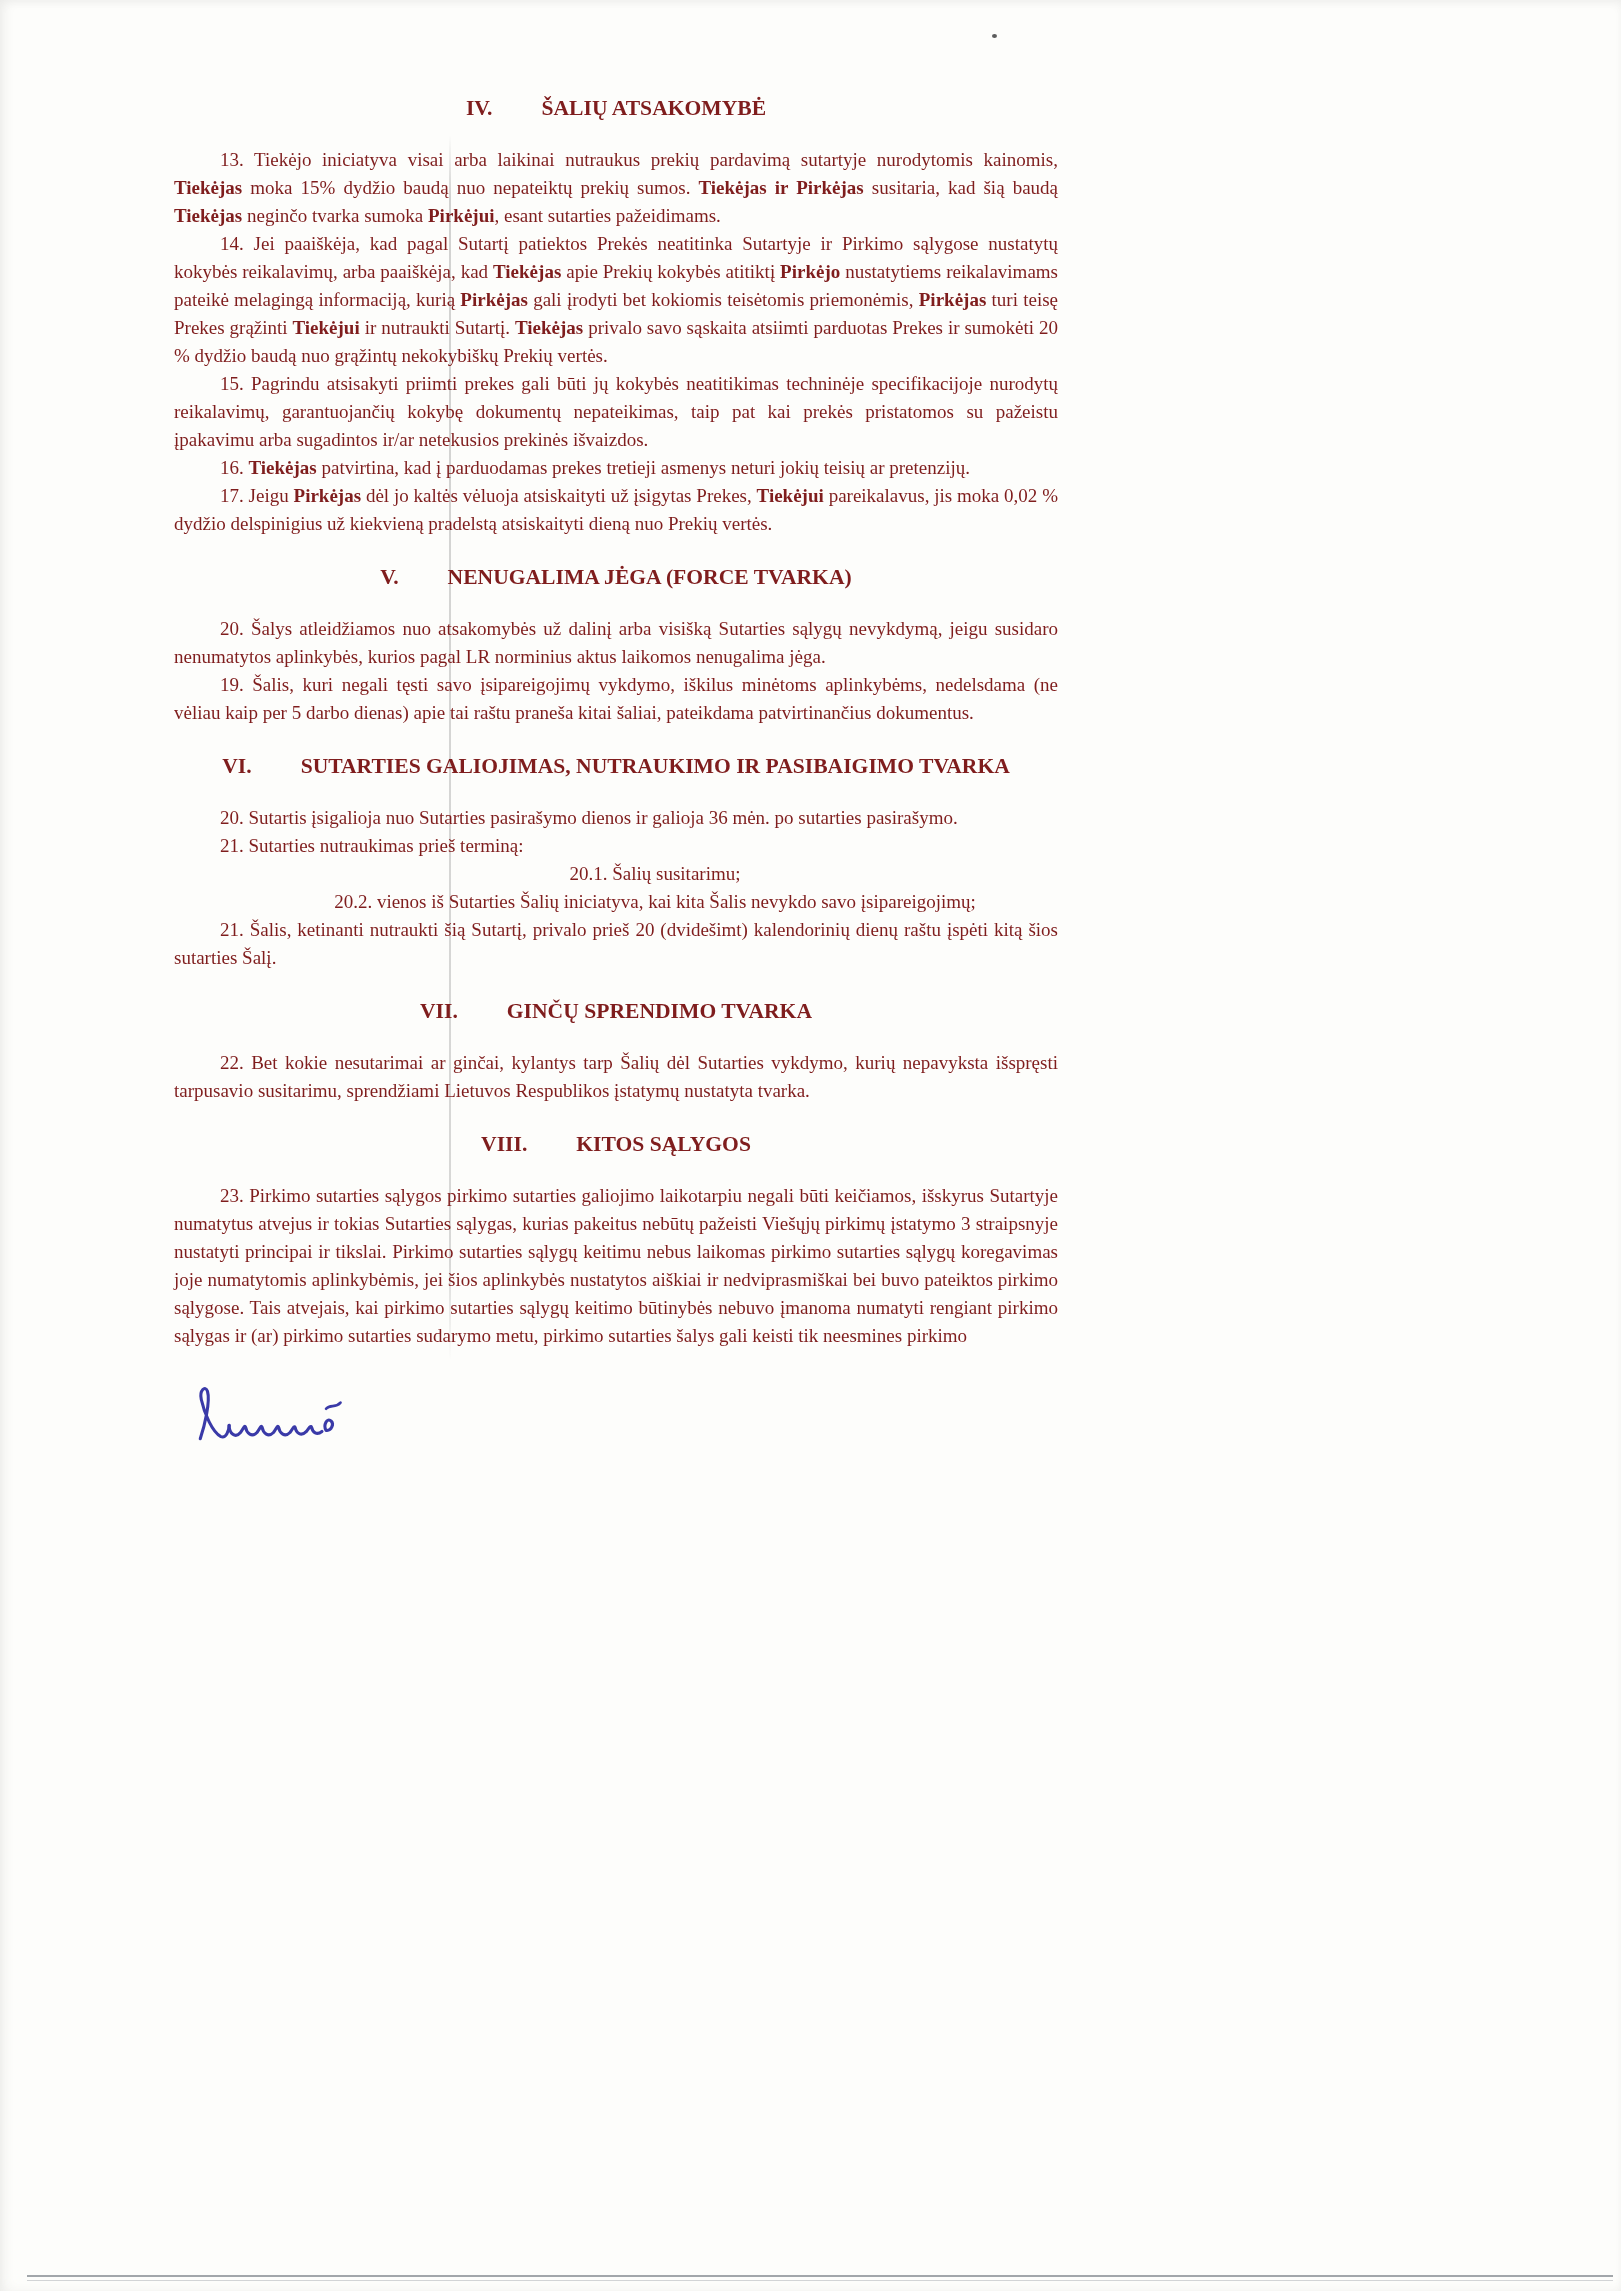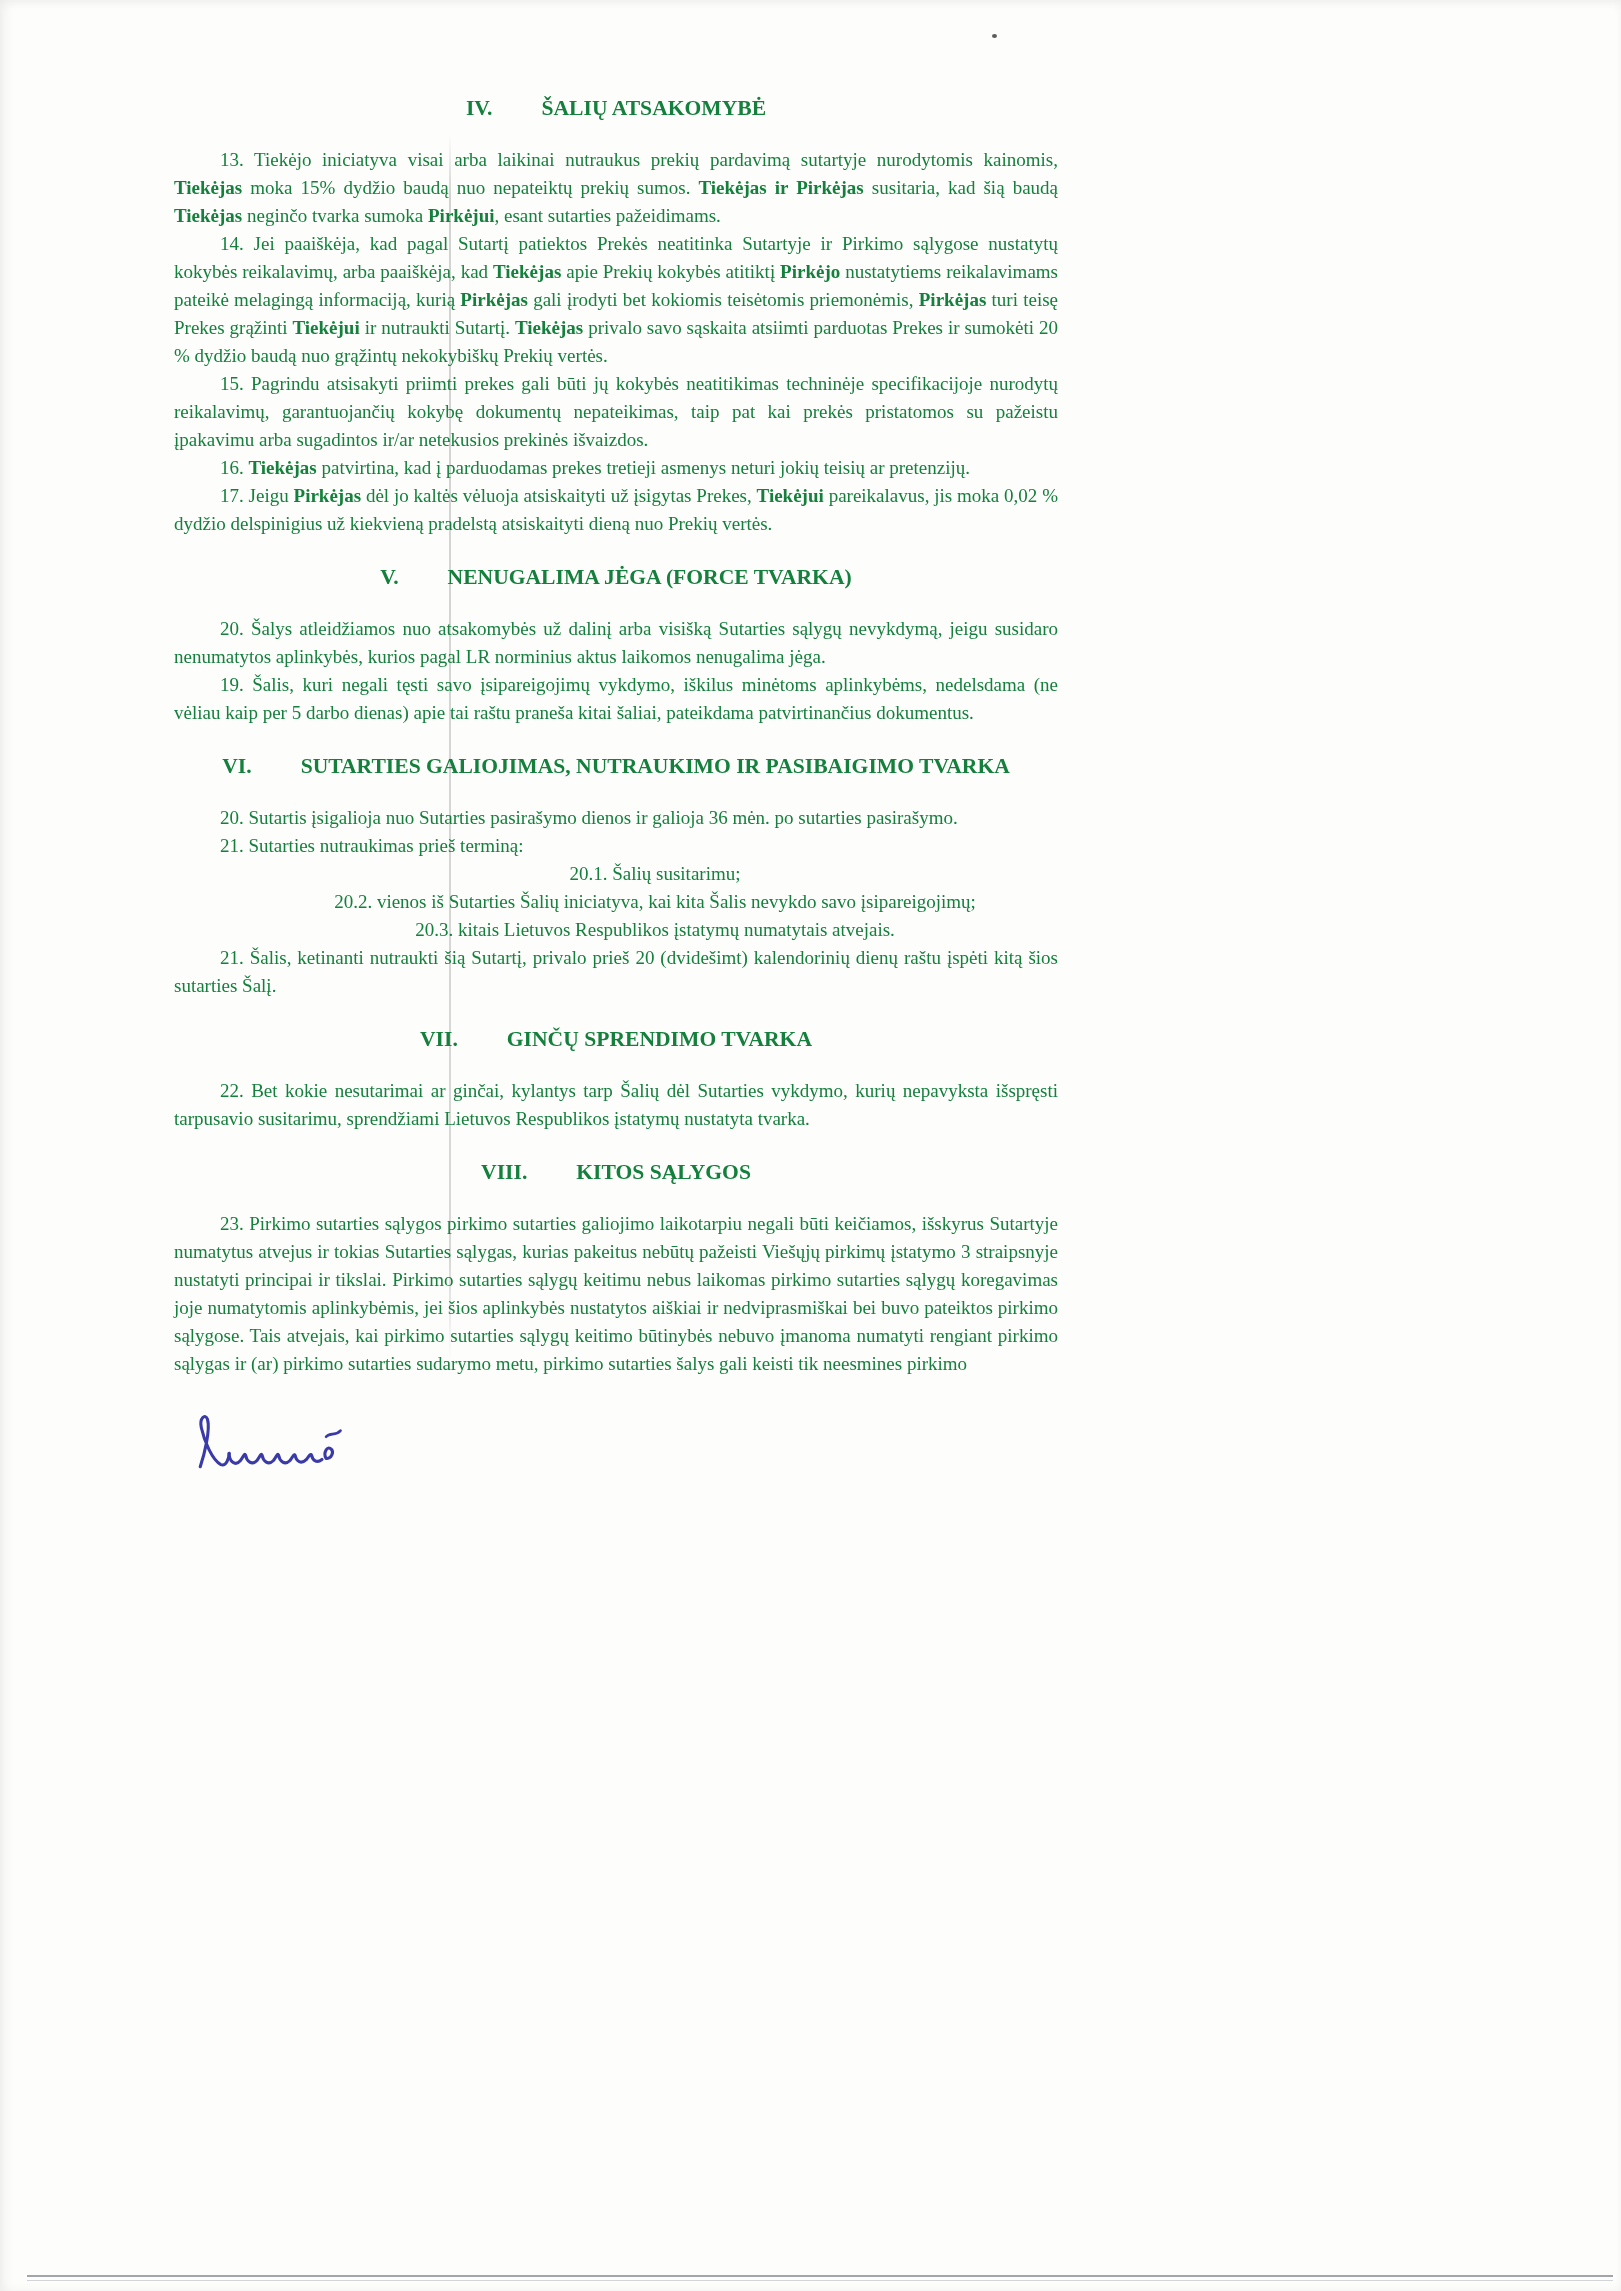--- a/index.html
+++ b/index.html
@@ -3,21 +3,21 @@
 <meta charset="utf-8">
 <style>
   html, body { margin: 0; padding: 0; background: #e8e8e6; }
   .page {
     position: relative;
     width: 1621px;
     height: 2292px;
     background: #fdfdfb;
     overflow: hidden;
     font-family: "Liberation Serif", "DejaVu Serif", serif;
-    color: #15803d;
+    color: #7f1d1d;
     box-shadow: inset 4.9px 0 11.8px rgba(0,0,0,0.05), inset 0 2.9px 9.8px rgba(0,0,0,0.03);
   }
   .fold-line {
     position: absolute;
     left: 449px;
     top: 135px;
     width: 2px;
     height: 1225px;
     background: linear-gradient(to bottom,
       rgba(120,120,120,0) 0%,
@@ -104,21 +104,20 @@
         <div class="para pg"><span>20. Šalys atleidžiamos nuo atsakomybės už dalinį arba visišką Sutarties sąlygų nevykdymą, jeigu susidaro nenumatytos aplinkybės, kurios pagal LR norminius aktus laikomos nenugalima jėga.</span></div>
         <div class="para pg"><span>19. Šalis, kuri negali tęsti savo įsipareigojimų vykdymo, iškilus minėtoms aplinkybėms, nedelsdama (ne vėliau kaip per 5 darbo dienas) apie tai raštu praneša kitai šaliai, pateikdama patvirtinančius dokumentus.</span></div>
         <div class="section-heading">
           <span class="num">VI.</span>
           <span class="ttl">SUTARTIES GALIOJIMAS, NUTRAUKIMO IR PASIBAIGIMO TVARKA</span>
         </div>
         <div class="para pg"><span>20. Sutartis įsigalioja nuo Sutarties pasirašymo dienos ir galioja 36 mėn. po sutarties pasirašymo.</span></div>
         <div class="para pg"><span>21. Sutarties nutraukimas prieš terminą:</span></div>
         <div class="para sub"><span>20.1. Šalių susitarimu;</span></div>
         <div class="para sub"><span>20.2. vienos iš Sutarties Šalių iniciatyva, kai kita Šalis nevykdo savo įsipareigojimų;</span></div>
-        <div class="para sub"><span>20.3. kitais Lietuvos Respublikos įstatymų numatytais atvejais.</span></div>
         <div class="para pg"><span>21. Šalis, ketinanti nutraukti šią Sutartį, privalo prieš 20 (dvidešimt) kalendorinių dienų raštu įspėti kitą šios sutarties Šalį.</span></div>
         <div class="section-heading">
           <span class="num">VII.</span>
           <span class="ttl">GINČŲ SPRENDIMO TVARKA</span>
         </div>
         <div class="para pg"><span>22. Bet kokie nesutarimai ar ginčai, kylantys tarp Šalių dėl Sutarties vykdymo, kurių nepavyksta išspręsti tarpusavio susitarimu, sprendžiami Lietuvos Respublikos įstatymų nustatyta tvarka.</span></div>
         <div class="section-heading">
           <span class="num">VIII.</span>
           <span class="ttl">KITOS SĄLYGOS</span>
         </div>

